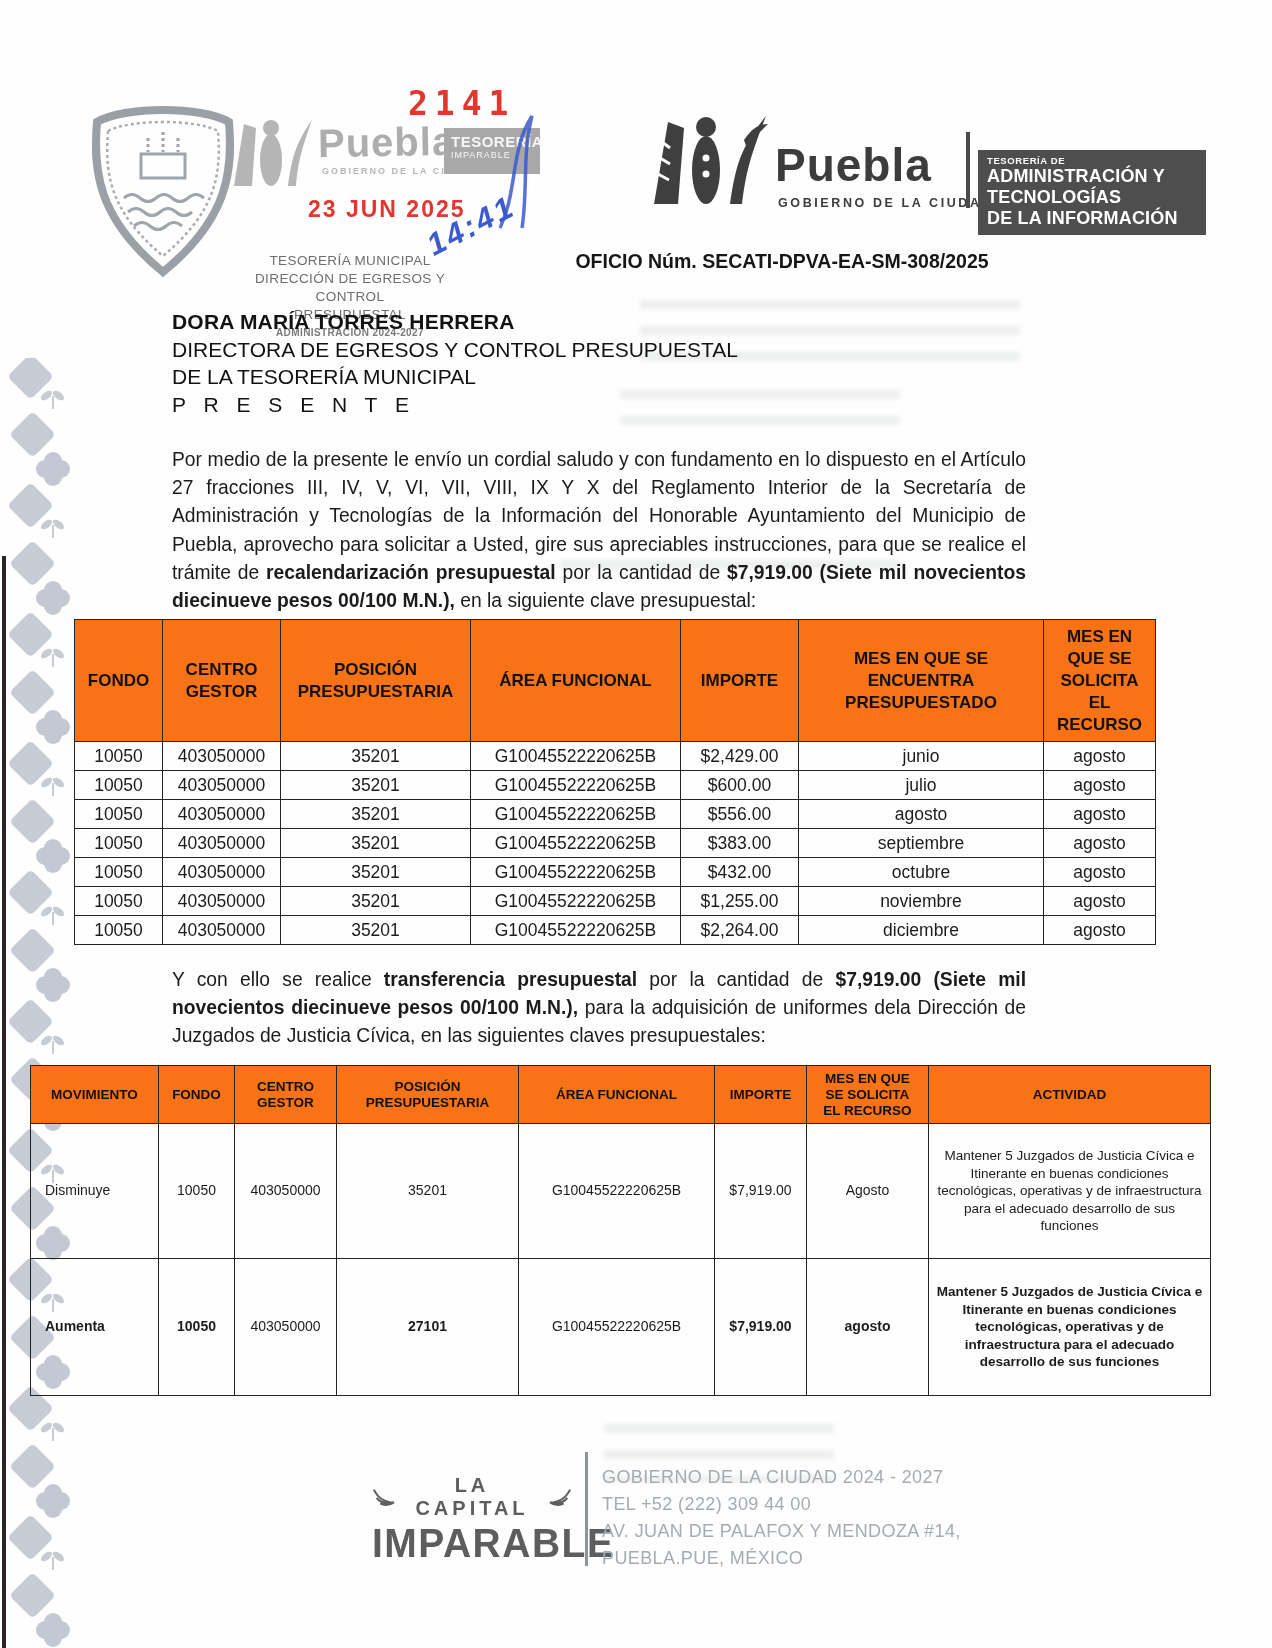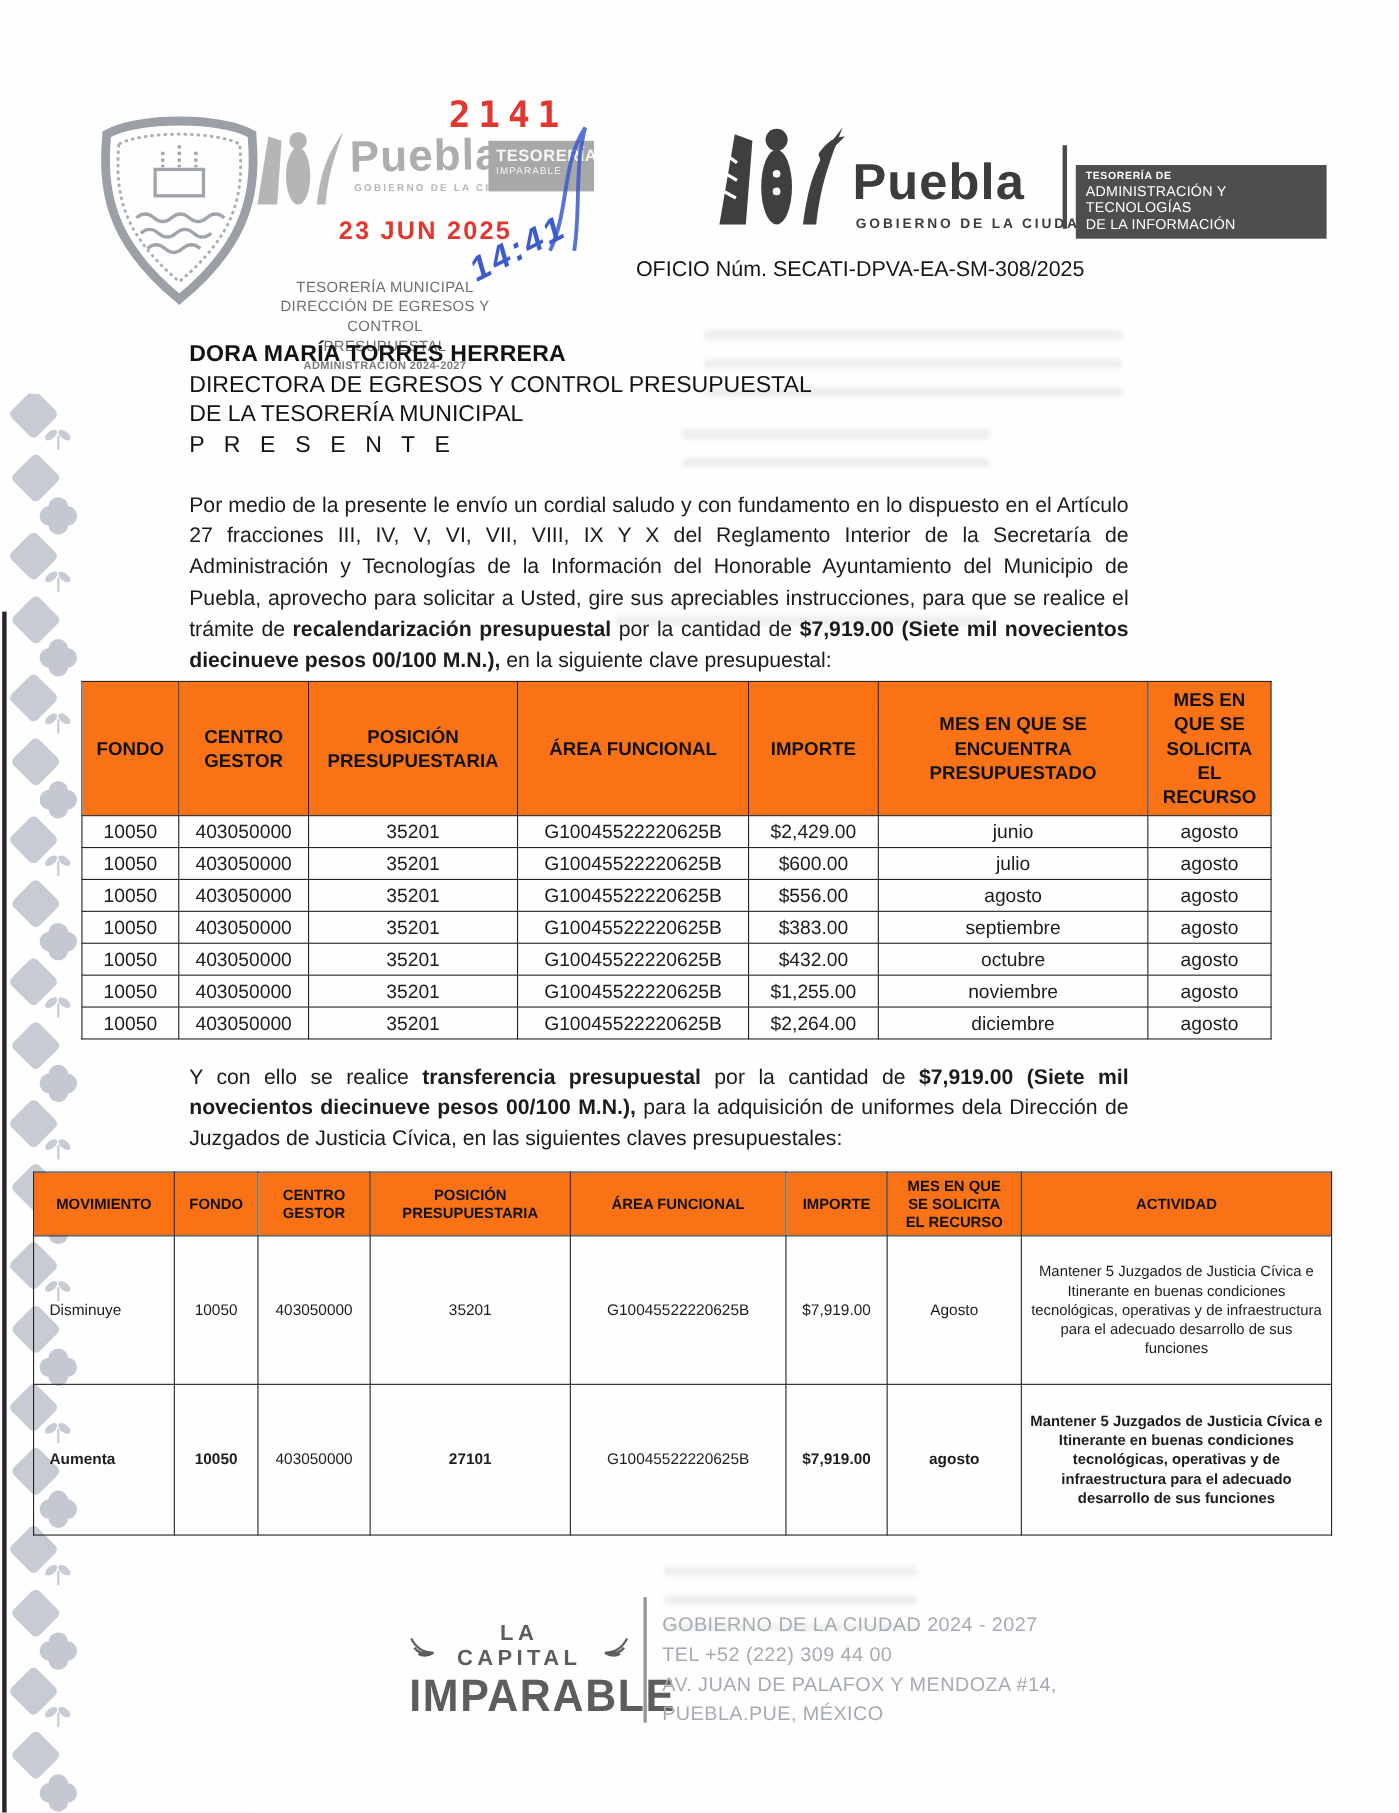--- a/index.html
+++ b/index.html
@@ -38,24 +38,24 @@
   .handwrite { left:424px; top:208px; font-size:31px; color:#3b5bce; font-style:italic; transform:rotate(-27deg); font-weight:bold; letter-spacing:3px; }
   .received { left:220px; top:252px; width:260px; text-align:center; color:#6e6e6e; font-size:13.5px; line-height:18px; letter-spacing:.4px; }
   .received .small { font-size:10px; font-weight:bold; color:#7a7a7a; }
 
   .logo-icons { left:648px; top:112px; }
   .logo-word { left:775px; top:138px; font-size:46px; font-weight:bold; color:#3c3c3c; letter-spacing:1px; }
   .logo-tag { left:778px; top:196px; font-size:12.5px; font-weight:bold; color:#3c3c3c; letter-spacing:2.6px; }
   .logo-divider { left:966px; top:132px; width:4px; height:76px; background:#4a4a4a; }
   .dept-box { left:978px; top:150px; width:228px; background:#4e4e4e; color:#ffffff; padding:5px 9px 6px; }
   .dept-box .d1 { font-size:9.5px; font-weight:bold; letter-spacing:.6px; }
-  .dept-box .d2, .dept-box .d3 { font-size:13px; font-weight:normal; letter-spacing:.2px; }
+  .dept-box .d2, .dept-box .d3 { font-size:18px; font-weight:bold; letter-spacing:.2px; }
 
   .year-legend { left:556px; top:224px; width:468px; text-align:center; font-size:19.5px; font-weight:bold; color:#161616; }
-  .oficio-line { left:540px; top:234px; width:484px; text-align:center; font-size:19.5px; font-weight:normal; color:#161616; }
+  .oficio-line { left:540px; top:250px; width:484px; text-align:center; font-size:19.5px; font-weight:bold; color:#161616; }
 
   
   .recipient { left:172px; top:308px; font-size:21px; line-height:27.5px; color:#121212; }
   .recipient .name { font-weight:bold; letter-spacing:.2px; }
   .recipient .salut { letter-spacing:6px; font-weight:500; }
 
   
   .para { left:172px; width:854px; font-size:19.3px; line-height:28.2px; text-align:justify; color:#1b1b1b; }
   .para1 { top:446px; }
   .para2 { top:966px; }

